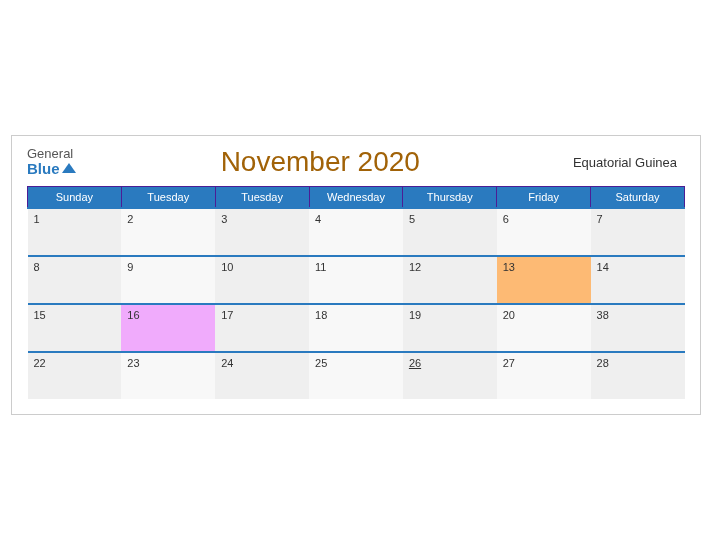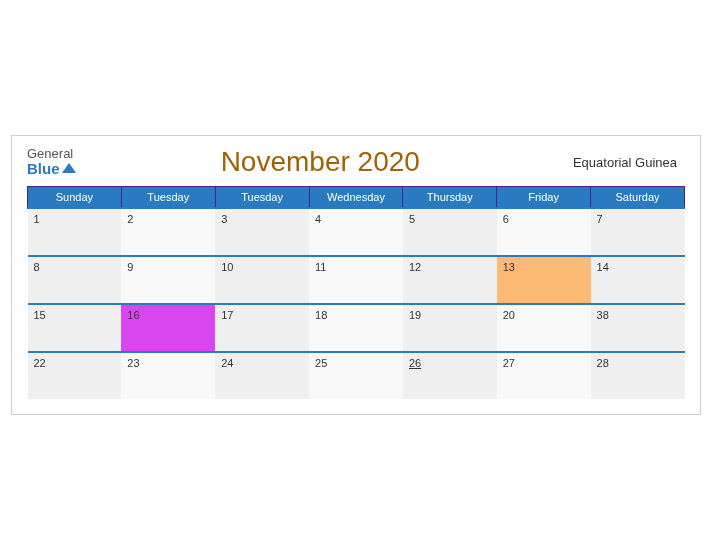--- a/index.html
+++ b/index.html
@@ -139,21 +139,21 @@
           <td style="background: rgb(239, 239, 239);">8</td>
           <td style="background: rgb(248, 248, 248);">9</td>
           <td style="background: rgb(239, 239, 239);">10</td>
           <td style="background: rgb(248, 248, 248);">11</td>
           <td style="background: rgb(239, 239, 239);">12</td>
           <td style="background: #fdba74;">13</td>
           <td style="background: rgb(239, 239, 239);">14</td>
         </tr>
         <tr>
           <td style="background: rgb(239, 239, 239);">15</td>
-          <td style="background: #d946ef;">16</td>
+          <td style="background: #f0abfc;">16</td>
           <td style="background: rgb(239, 239, 239);">17</td>
           <td style="background: rgb(248, 248, 248);">18</td>
           <td style="background: rgb(239, 239, 239);">19</td>
           <td style="background: rgb(248, 248, 248);">20</td>
           <td style="background: rgb(239, 239, 239);">38</td>
         </tr>
         <tr>
           <td style="background: rgb(239, 239, 239);">22</td>
           <td style="background: rgb(248, 248, 248);">23</td>
           <td style="background: rgb(239, 239, 239);">24</td>

